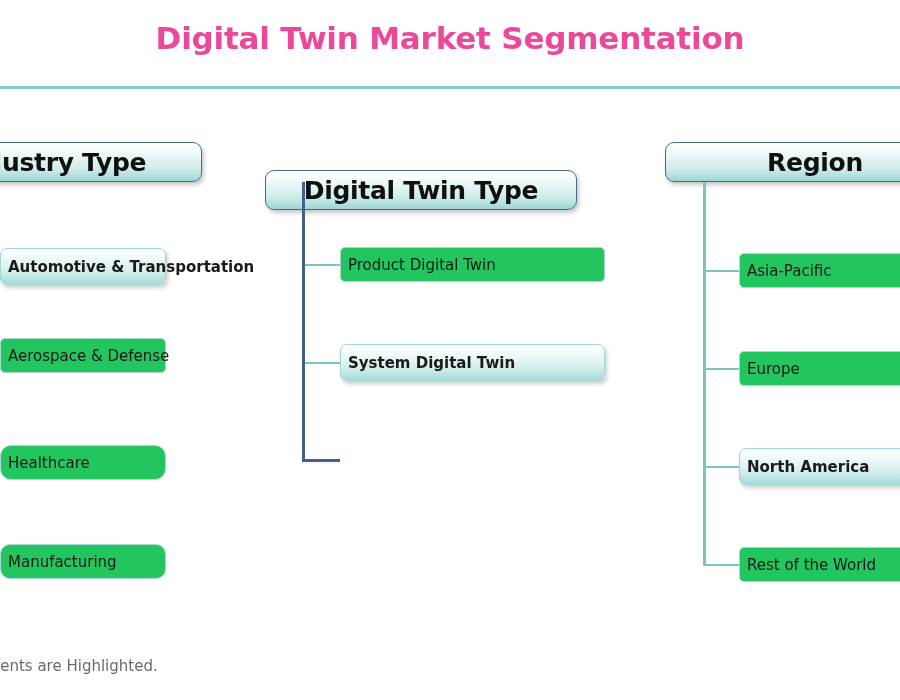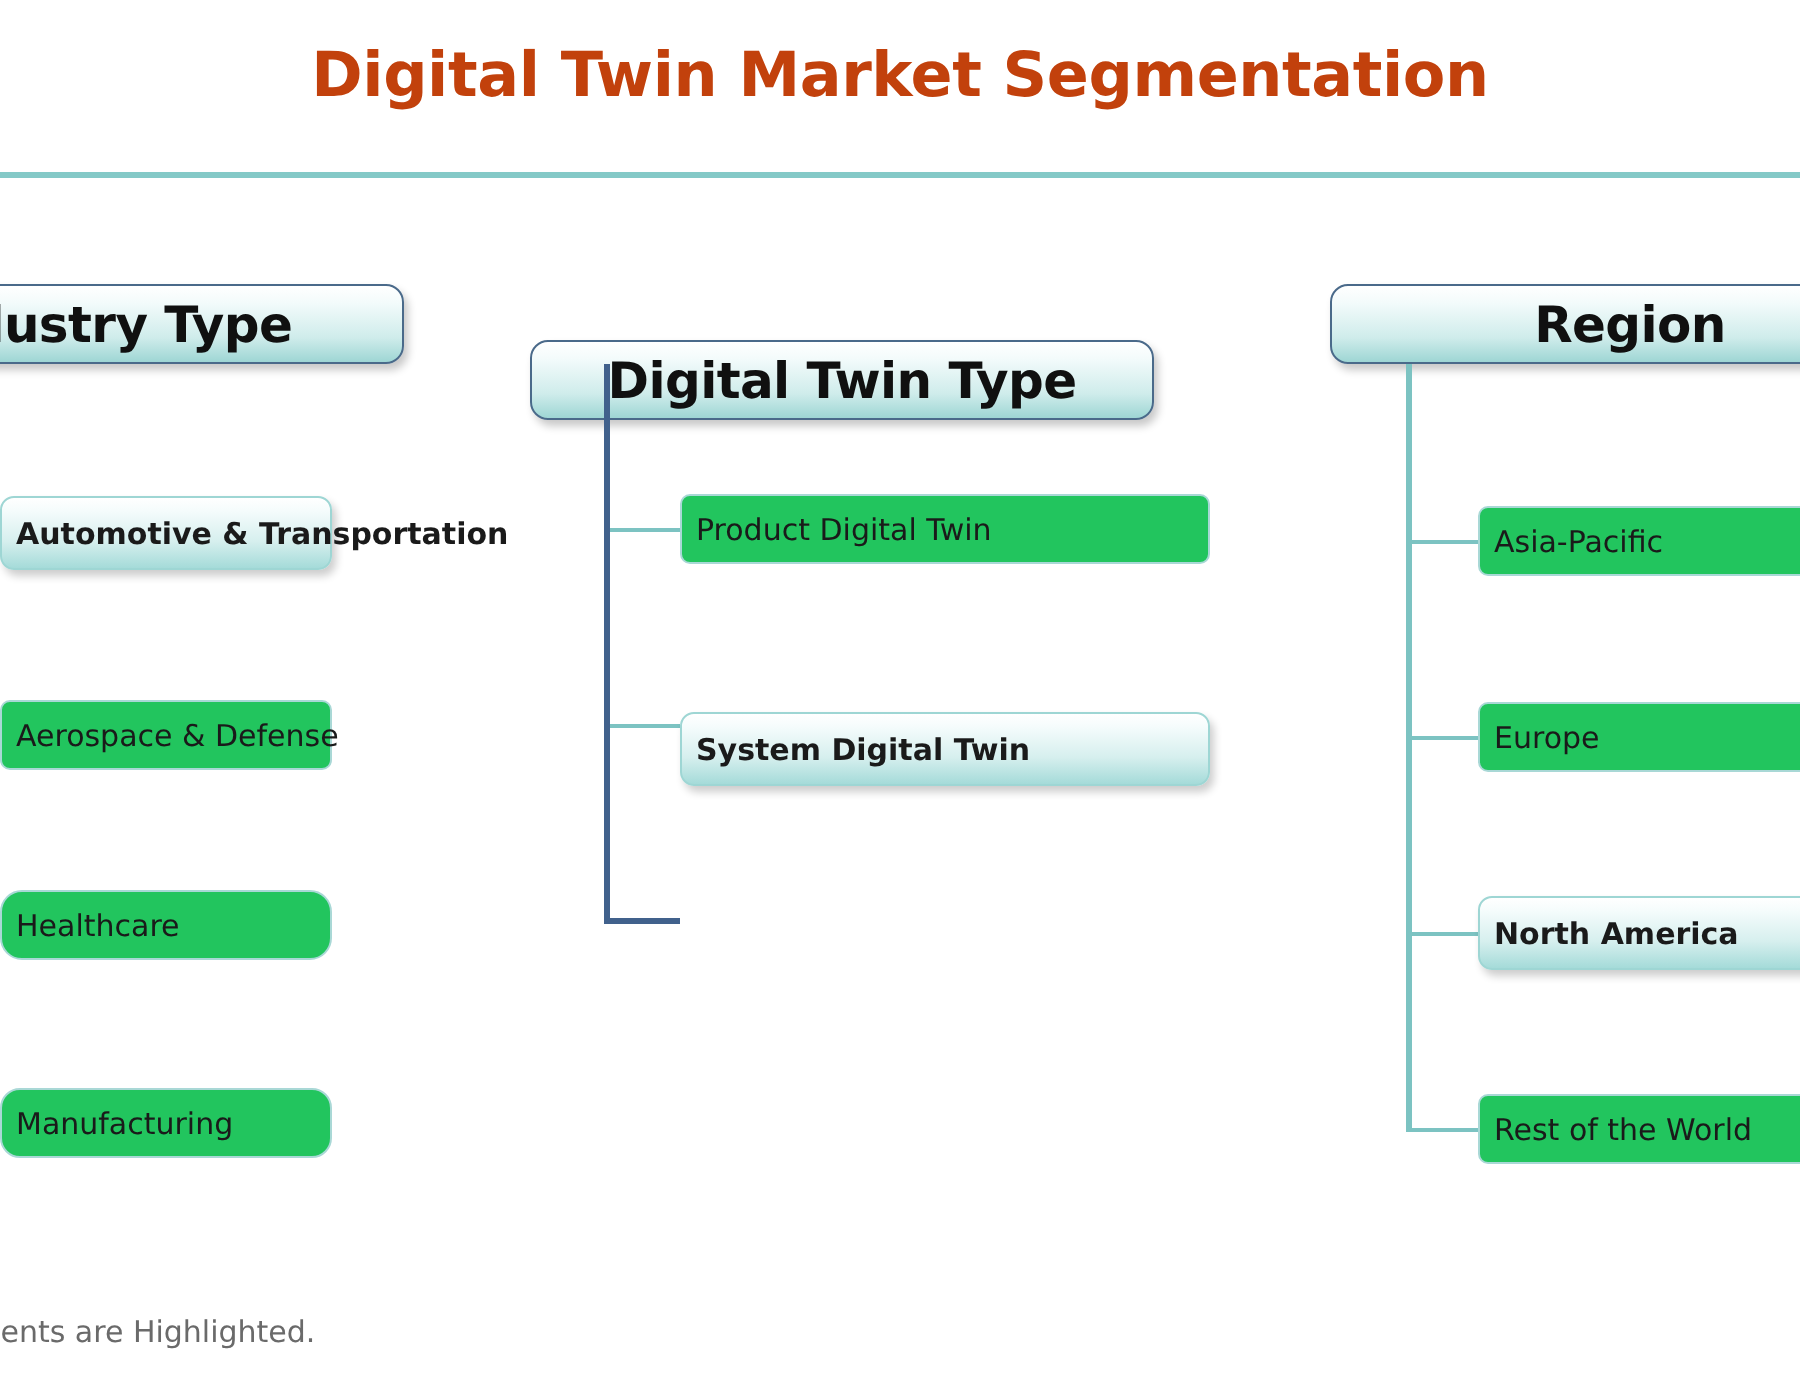--- a/index.html
+++ b/index.html
@@ -18,21 +18,21 @@
 
   
   #page-title {
     position: absolute;
     left: 0;
     top: 20px;
     width: 900px;
     text-align: center;
     font-size: 31px;
     font-weight: bold;
-    color: #c2410c;
+    color: #ec4899;
     letter-spacing: -0.2px;
     white-space: nowrap;
   }
   #title-divider {
     position: absolute;
     left: 0;
     top: 86px;
     width: 900px;
     height: 3px;
     background: #84c9c7;
@@ -135,36 +135,36 @@
 
 <div id="page-title">Digital Twin Market Segmentation</div>
 
 <div id="title-divider"></div>
 
 <div class="column" id="col-industry">
   <div class="node-header">Industry  Type</div>
 
   <div class="node-child highlight" style="top:248px;">Automotive &amp; Transportation</div>
 
-  <div class="node-child plain" style="top:350px;">Aerospace  &amp; Defense</div>
+  <div class="node-child plain" style="top:338px;">Aerospace  &amp; Defense</div>
 
   <div class="node-child plain" style="top:445px;border-radius:11px;">Healthcare</div>
 
   <div class="node-child plain" style="top:544px;border-radius:10px;">Manufacturing</div>
 </div>
 
 <div class="column" id="col-twintype">
   <div class="node-header">Digital Twin Type</div>
   <div class="trunk blue"></div>
 
   <div class="branch teal" style="left:40px; top:264px; width:35px;"></div>
   <div class="node-child plain" style="top:247px;">Product Digital Twin</div>
 
   <div class="branch teal" style="left:40px; top:362px; width:35px;"></div>
-  <div class="node-child highlight" style="top:356px;">System Digital Twin</div>
+  <div class="node-child highlight" style="top:344px;">System Digital Twin</div>
 
   <div class="branch blue" style="left:37px; top:459px; width:38px;"></div>
 </div>
 
 <div class="column" id="col-region">
   <div class="node-header">Region</div>
   <div class="trunk teal"></div>
 
   <div class="branch teal" style="left:41px; top:270px; width:33px;"></div>
   <div class="node-child plain" style="top:253px;">Asia-Pacific</div>

